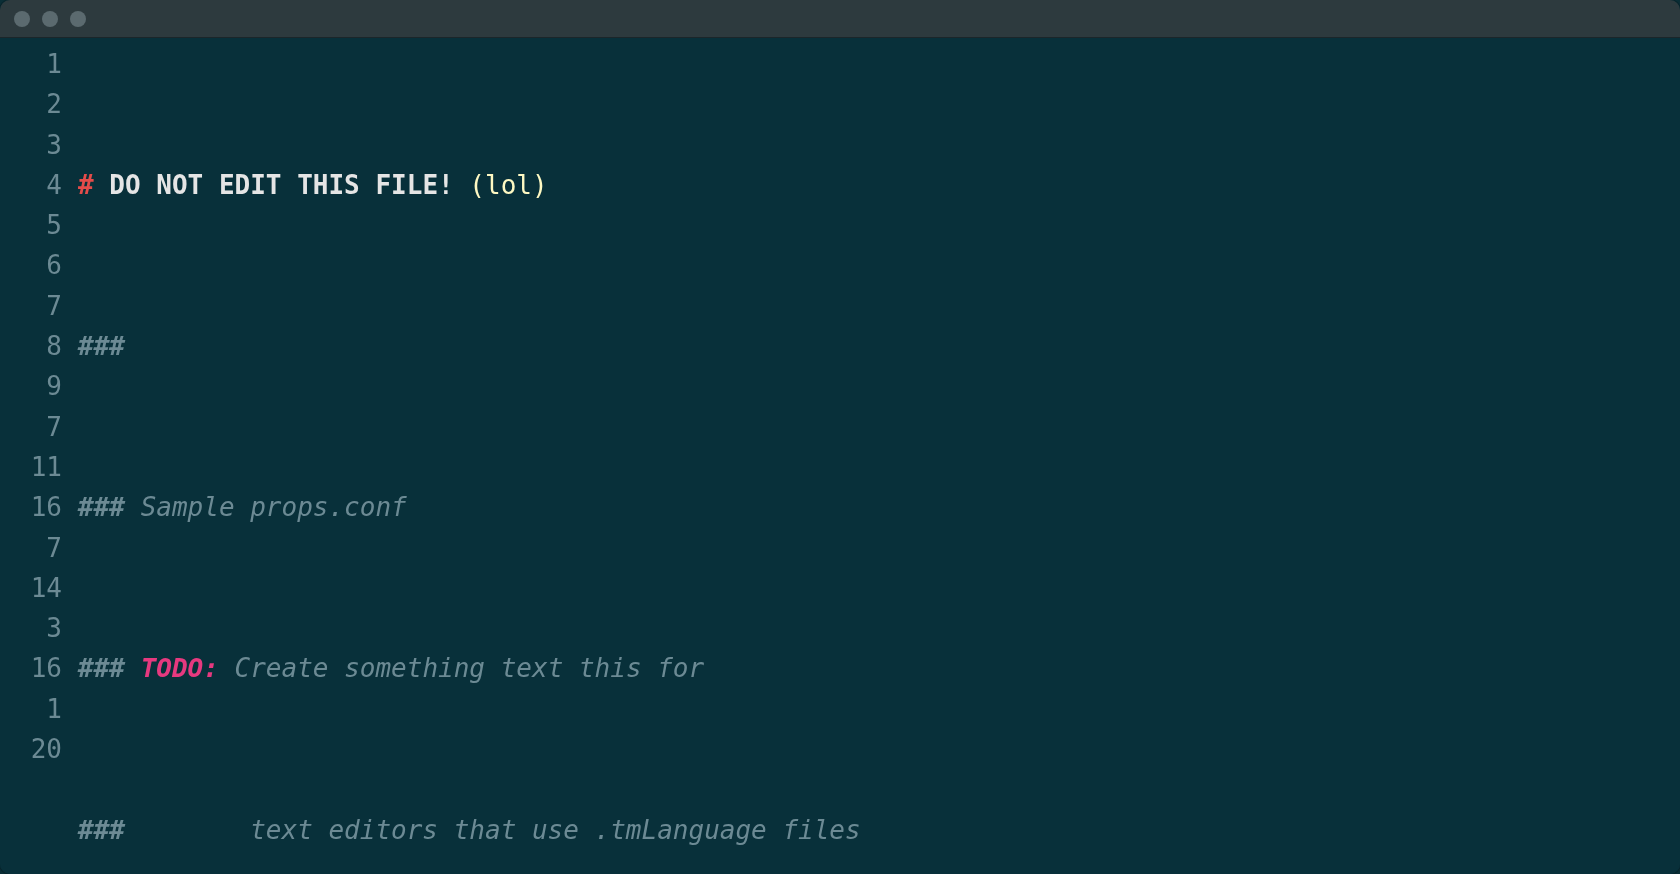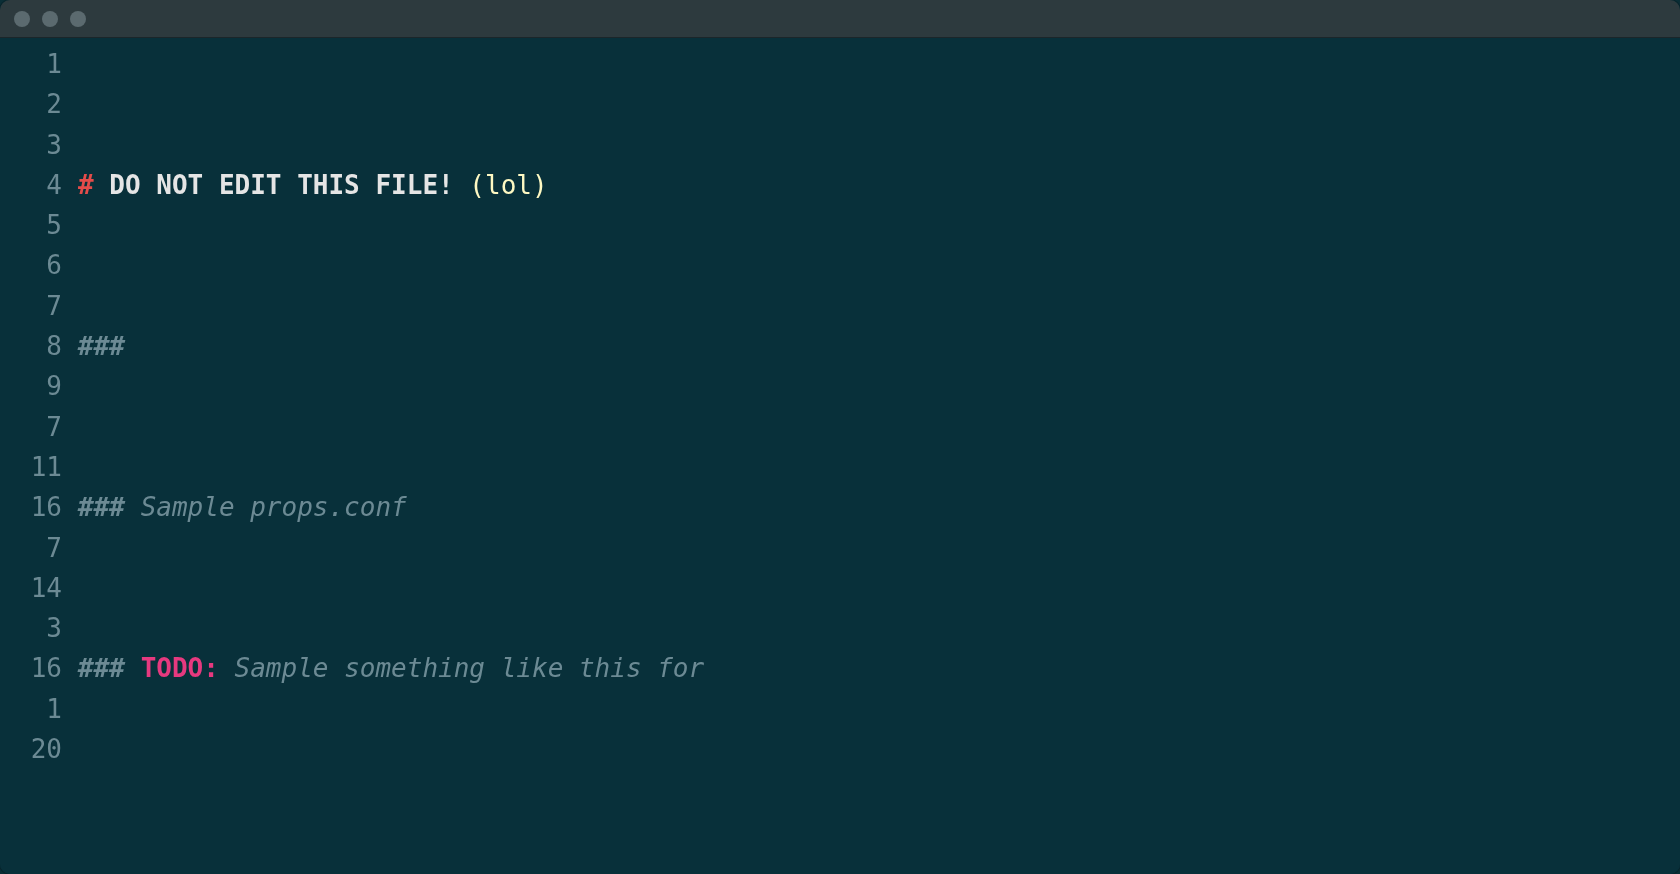--- a/index.html
+++ b/index.html
@@ -53,21 +53,21 @@
     background: #08303a;
   }
   .code .line { height: 40.3px; line-height: 40.3px; }
 
   
   .c-hash     { color: #e44c4a; font-weight: 700; }   
   .c-warn     { color: #e5e5e5; font-weight: 700; }
   .c-paren    { color: #fef9c3; }                     
   .c-comment  { color: #6c8a94; font-style: italic; text-align: center; } 
   .c-commentb { color: #6c8a94; font-style: italic; font-weight: 600; } 
-  .c-todo     { color: #e6397f; font-weight: 700; }
+  .c-todo     { color: #e6397f; font-weight: 700; font-style: italic; }
 </style>
 </head>
 <body>
 
 <div class="window">
   <div class="titlebar">
     <div class="traffic"></div>
     <div class="traffic"></div>
     <div class="traffic"></div>
   </div>
@@ -95,22 +95,23 @@
     </div>
 
     <div class="code">
       
       <div class="line"><span class="c-hash"># </span><span class="c-warn">DO NOT EDIT THIS FILE!</span><span class="c-paren"> (lol)</span></div>
       
       <div class="line"><span class="c-commentb">###</span></div>
       
       <div class="line"><span class="c-commentb">### </span><span class="c-comment">Sample props.conf</span></div>
       
-      <div class="line"><span class="c-commentb">### </span><span class="c-todo">TODO:</span><span class="c-comment"> Sample something like this for</span></div>
+      <div class="line"><span class="c-commentb">### </span><span class="c-todo">TODO:</span><span class="c-comment"> Create something text this for</span></div>
       
+      <div class="line"><span class="c-commentb">###        </span><span class="c-comment">text editors that use .tmLanguage files</span></div>
       
       
       
       
       
       
       
       
       
       

